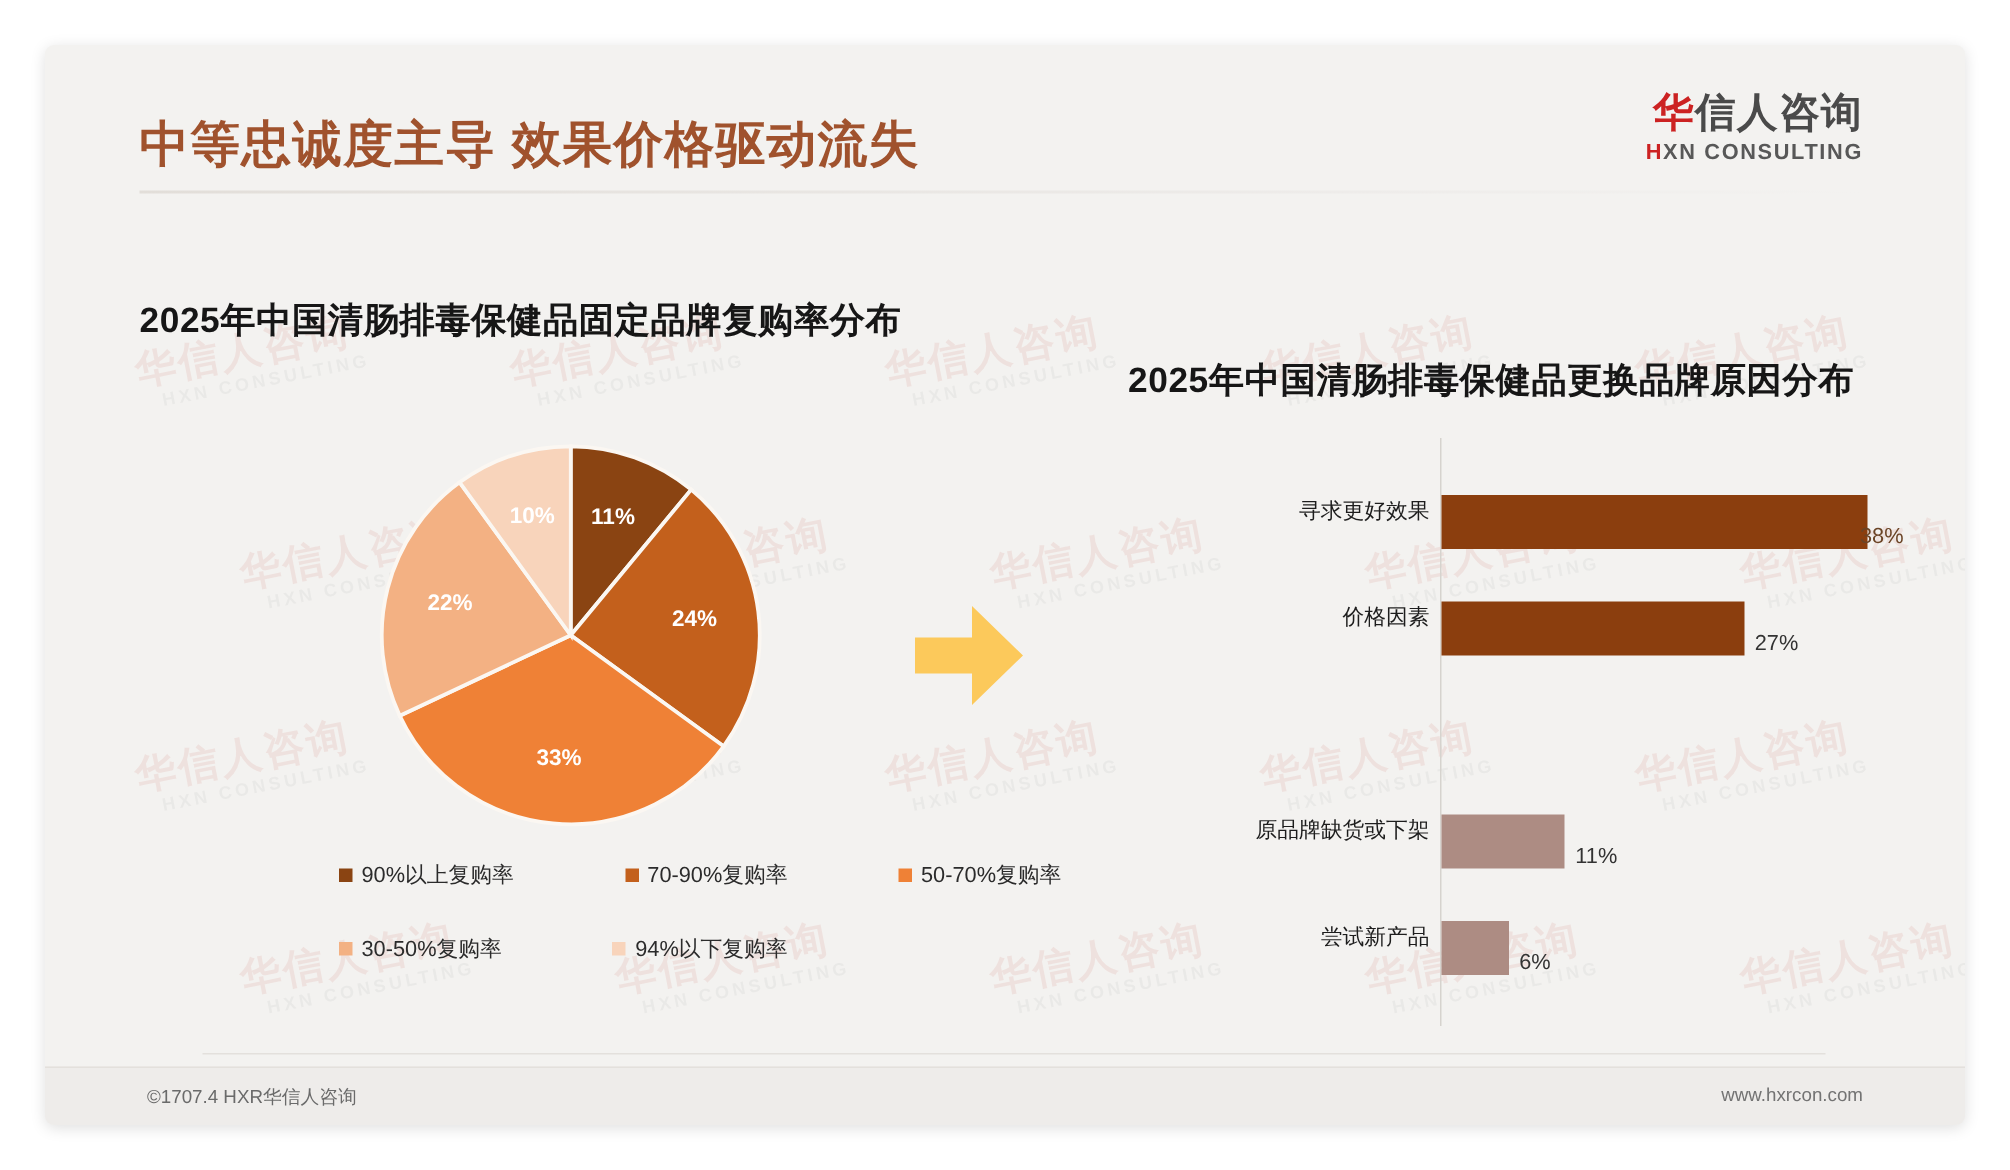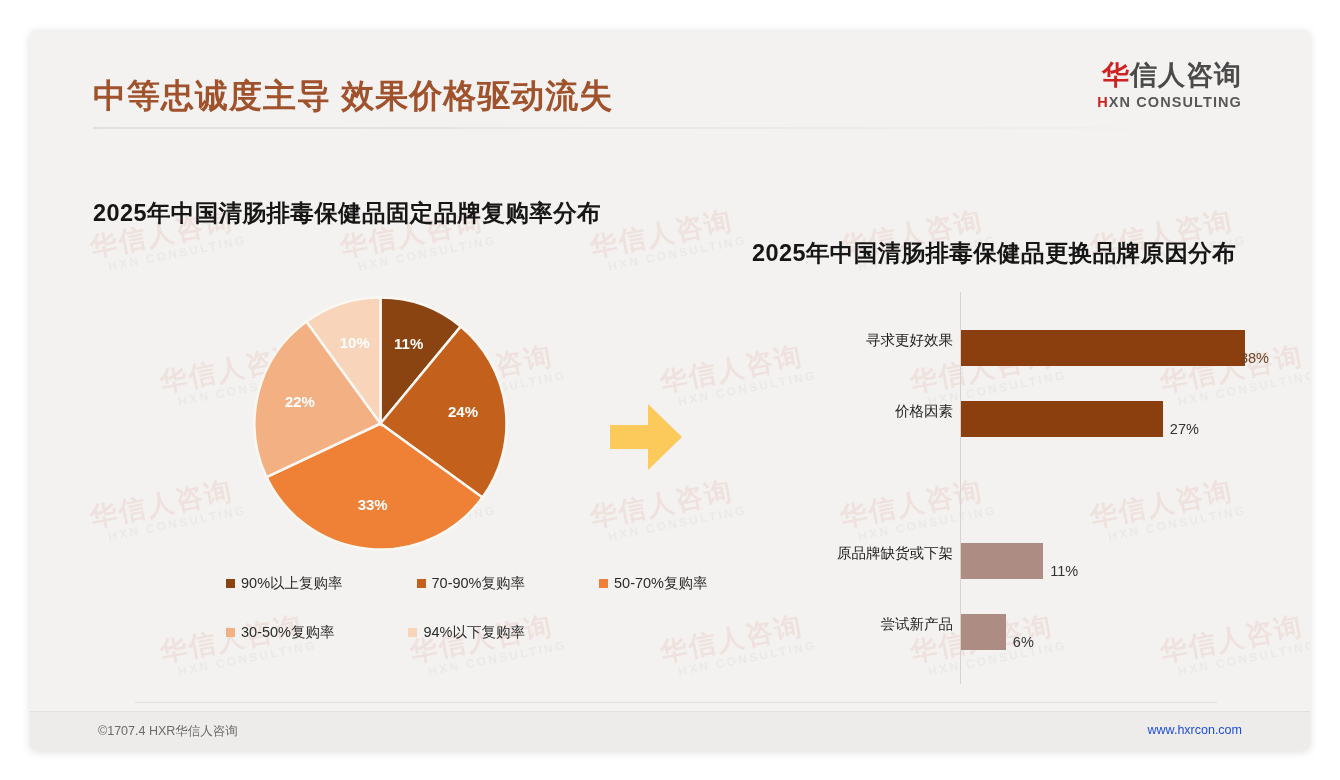--- a/index.html
+++ b/index.html
@@ -120,21 +120,21 @@
     font-size:12.5px;color:#5a5a5a;white-space:nowrap;
   }
   #footer-bar{
     position:absolute;left:0;bottom:0;width:100%;height:38px;
     background:#eeecea;border-top:1px solid #e3e0dc;z-index:3;
   }
   #footer-left{
     position:absolute;left:68px;top:11px;font-size:12.5px;color:#6a6a6a;white-space:nowrap;
   }
   #footer-right{
-    position:absolute;right:68px;top:11px;font-size:12.5px;color:#1d4ed8;white-space:nowrap;
+    position:absolute;right:68px;top:11px;font-size:12.5px;color:#737373;white-space:nowrap;
   }
 </style>
 </head>
 <body>
 
 <div id="slide">
 
   <div id="watermarks">
       <div class="wm" style="left: 60px; top: 185px;">
         <span class="wm-cn">华信人咨询</span>

